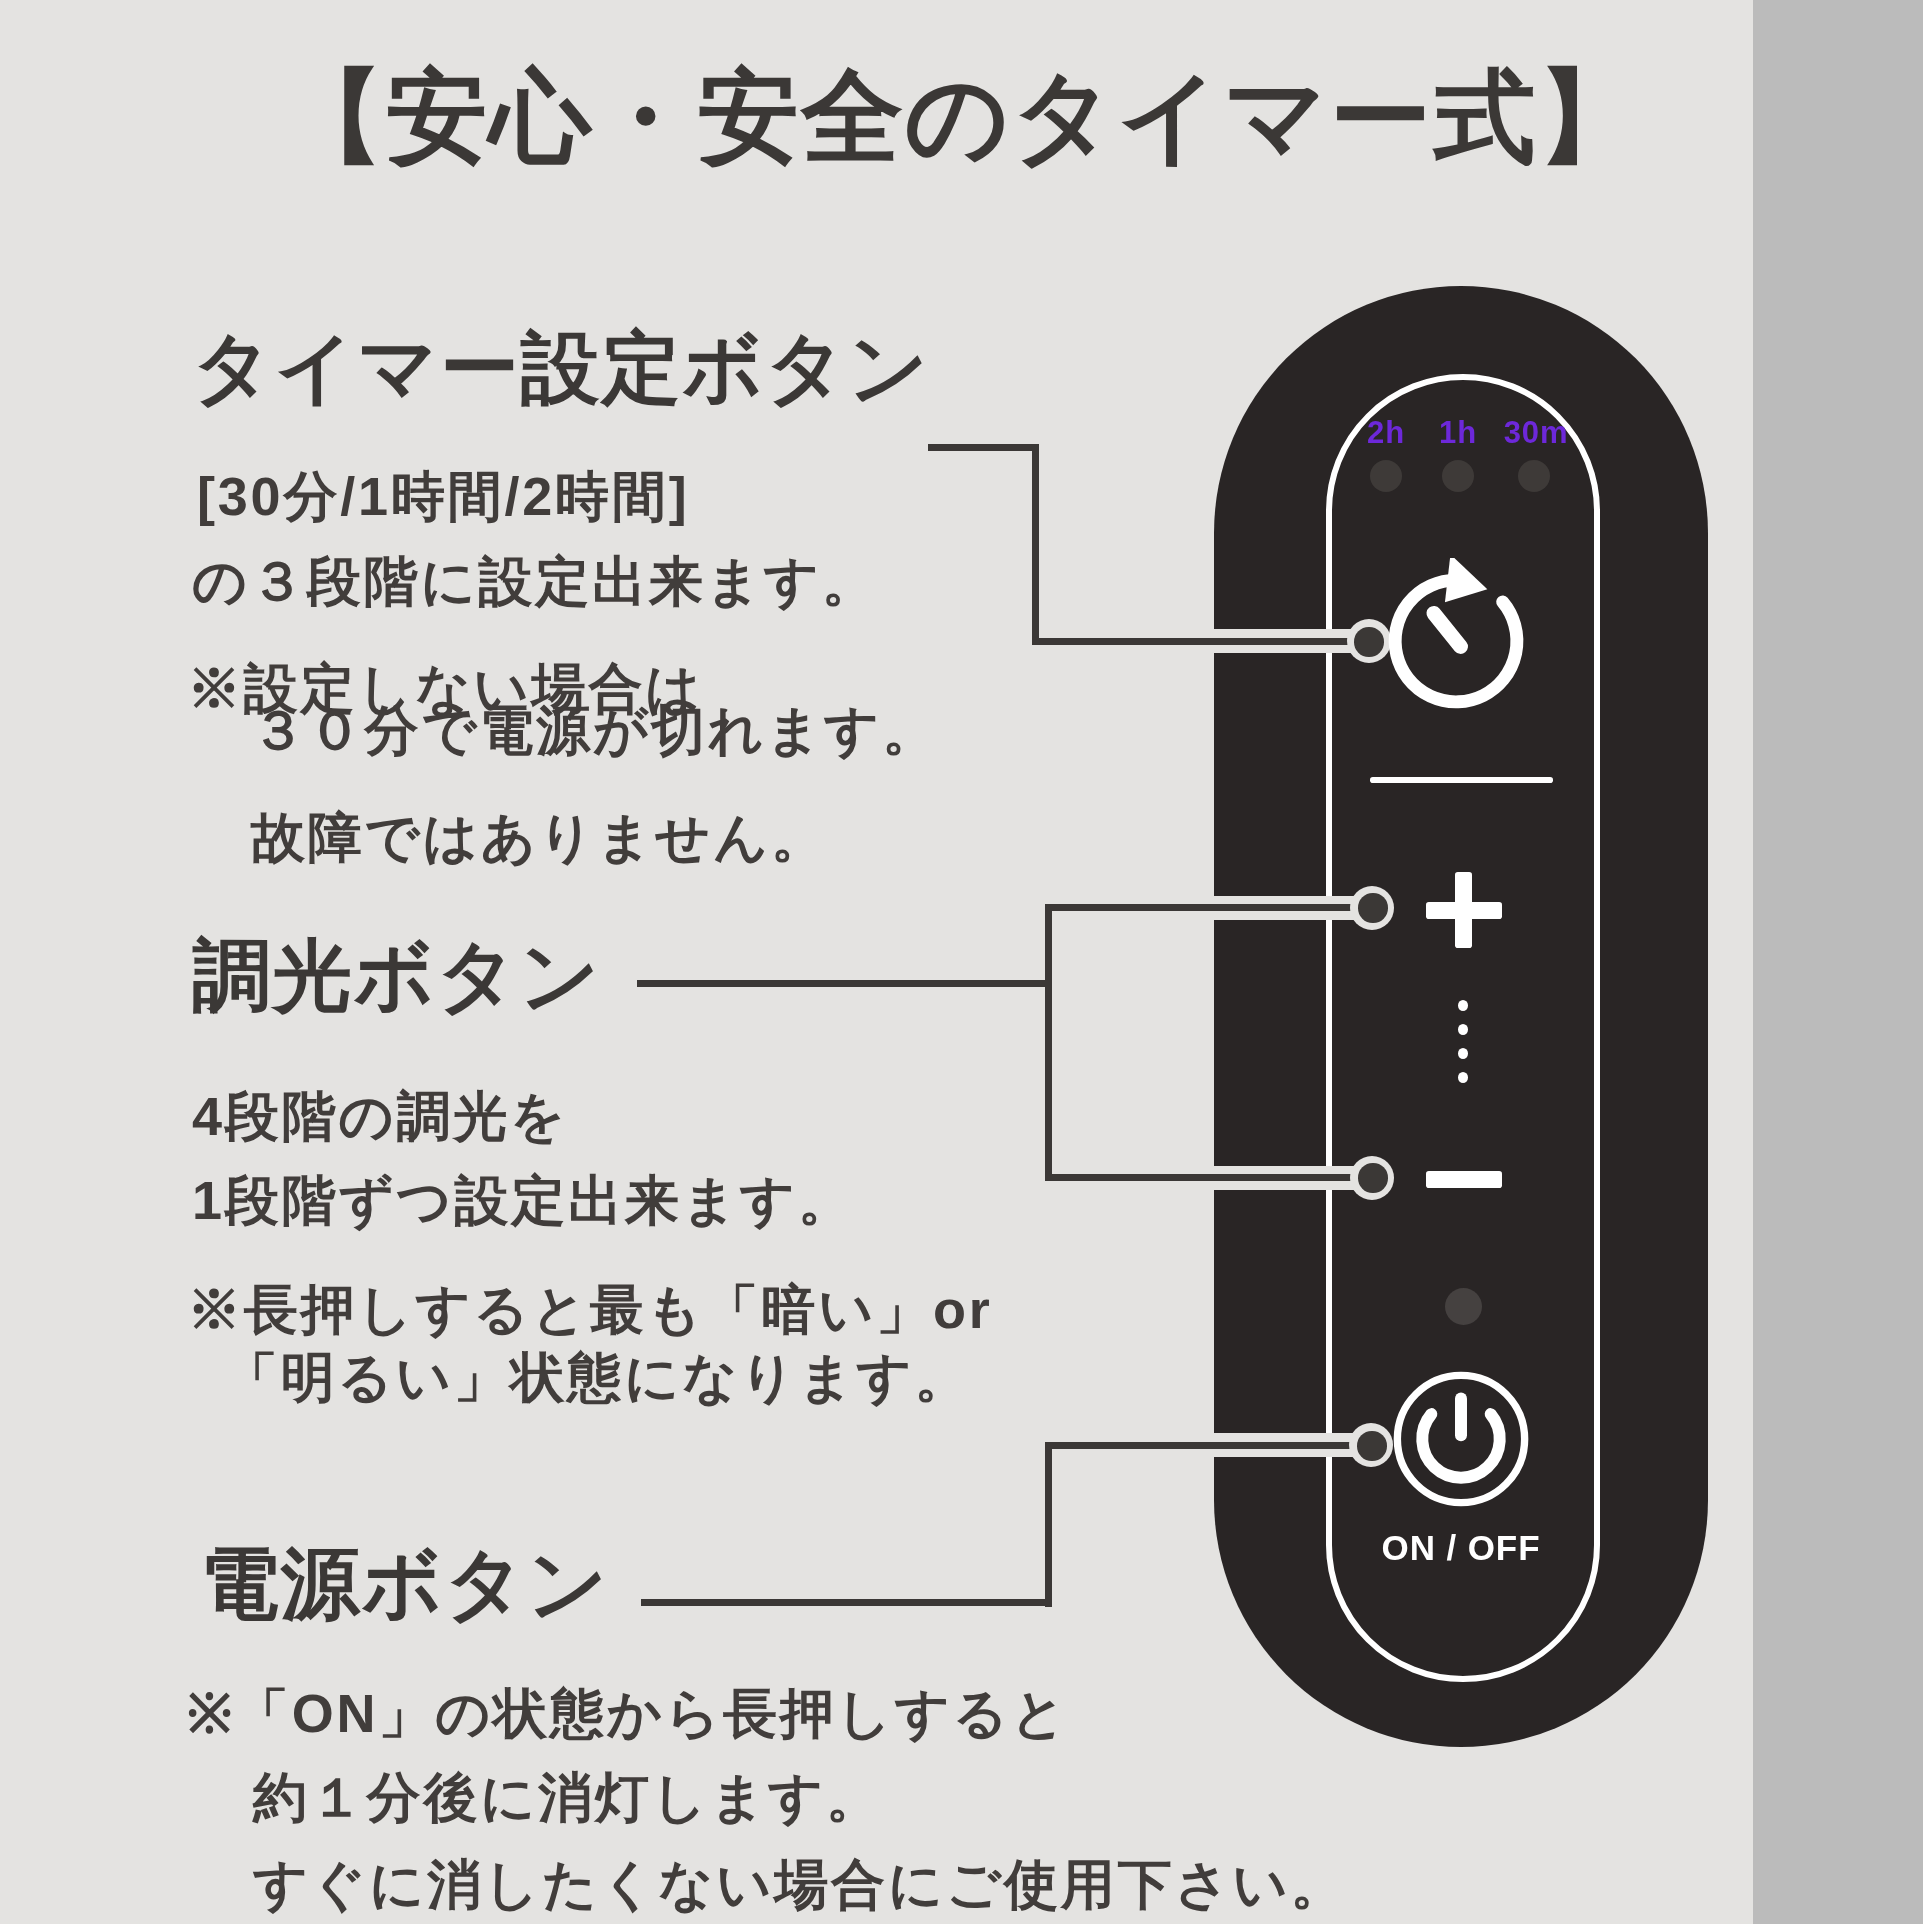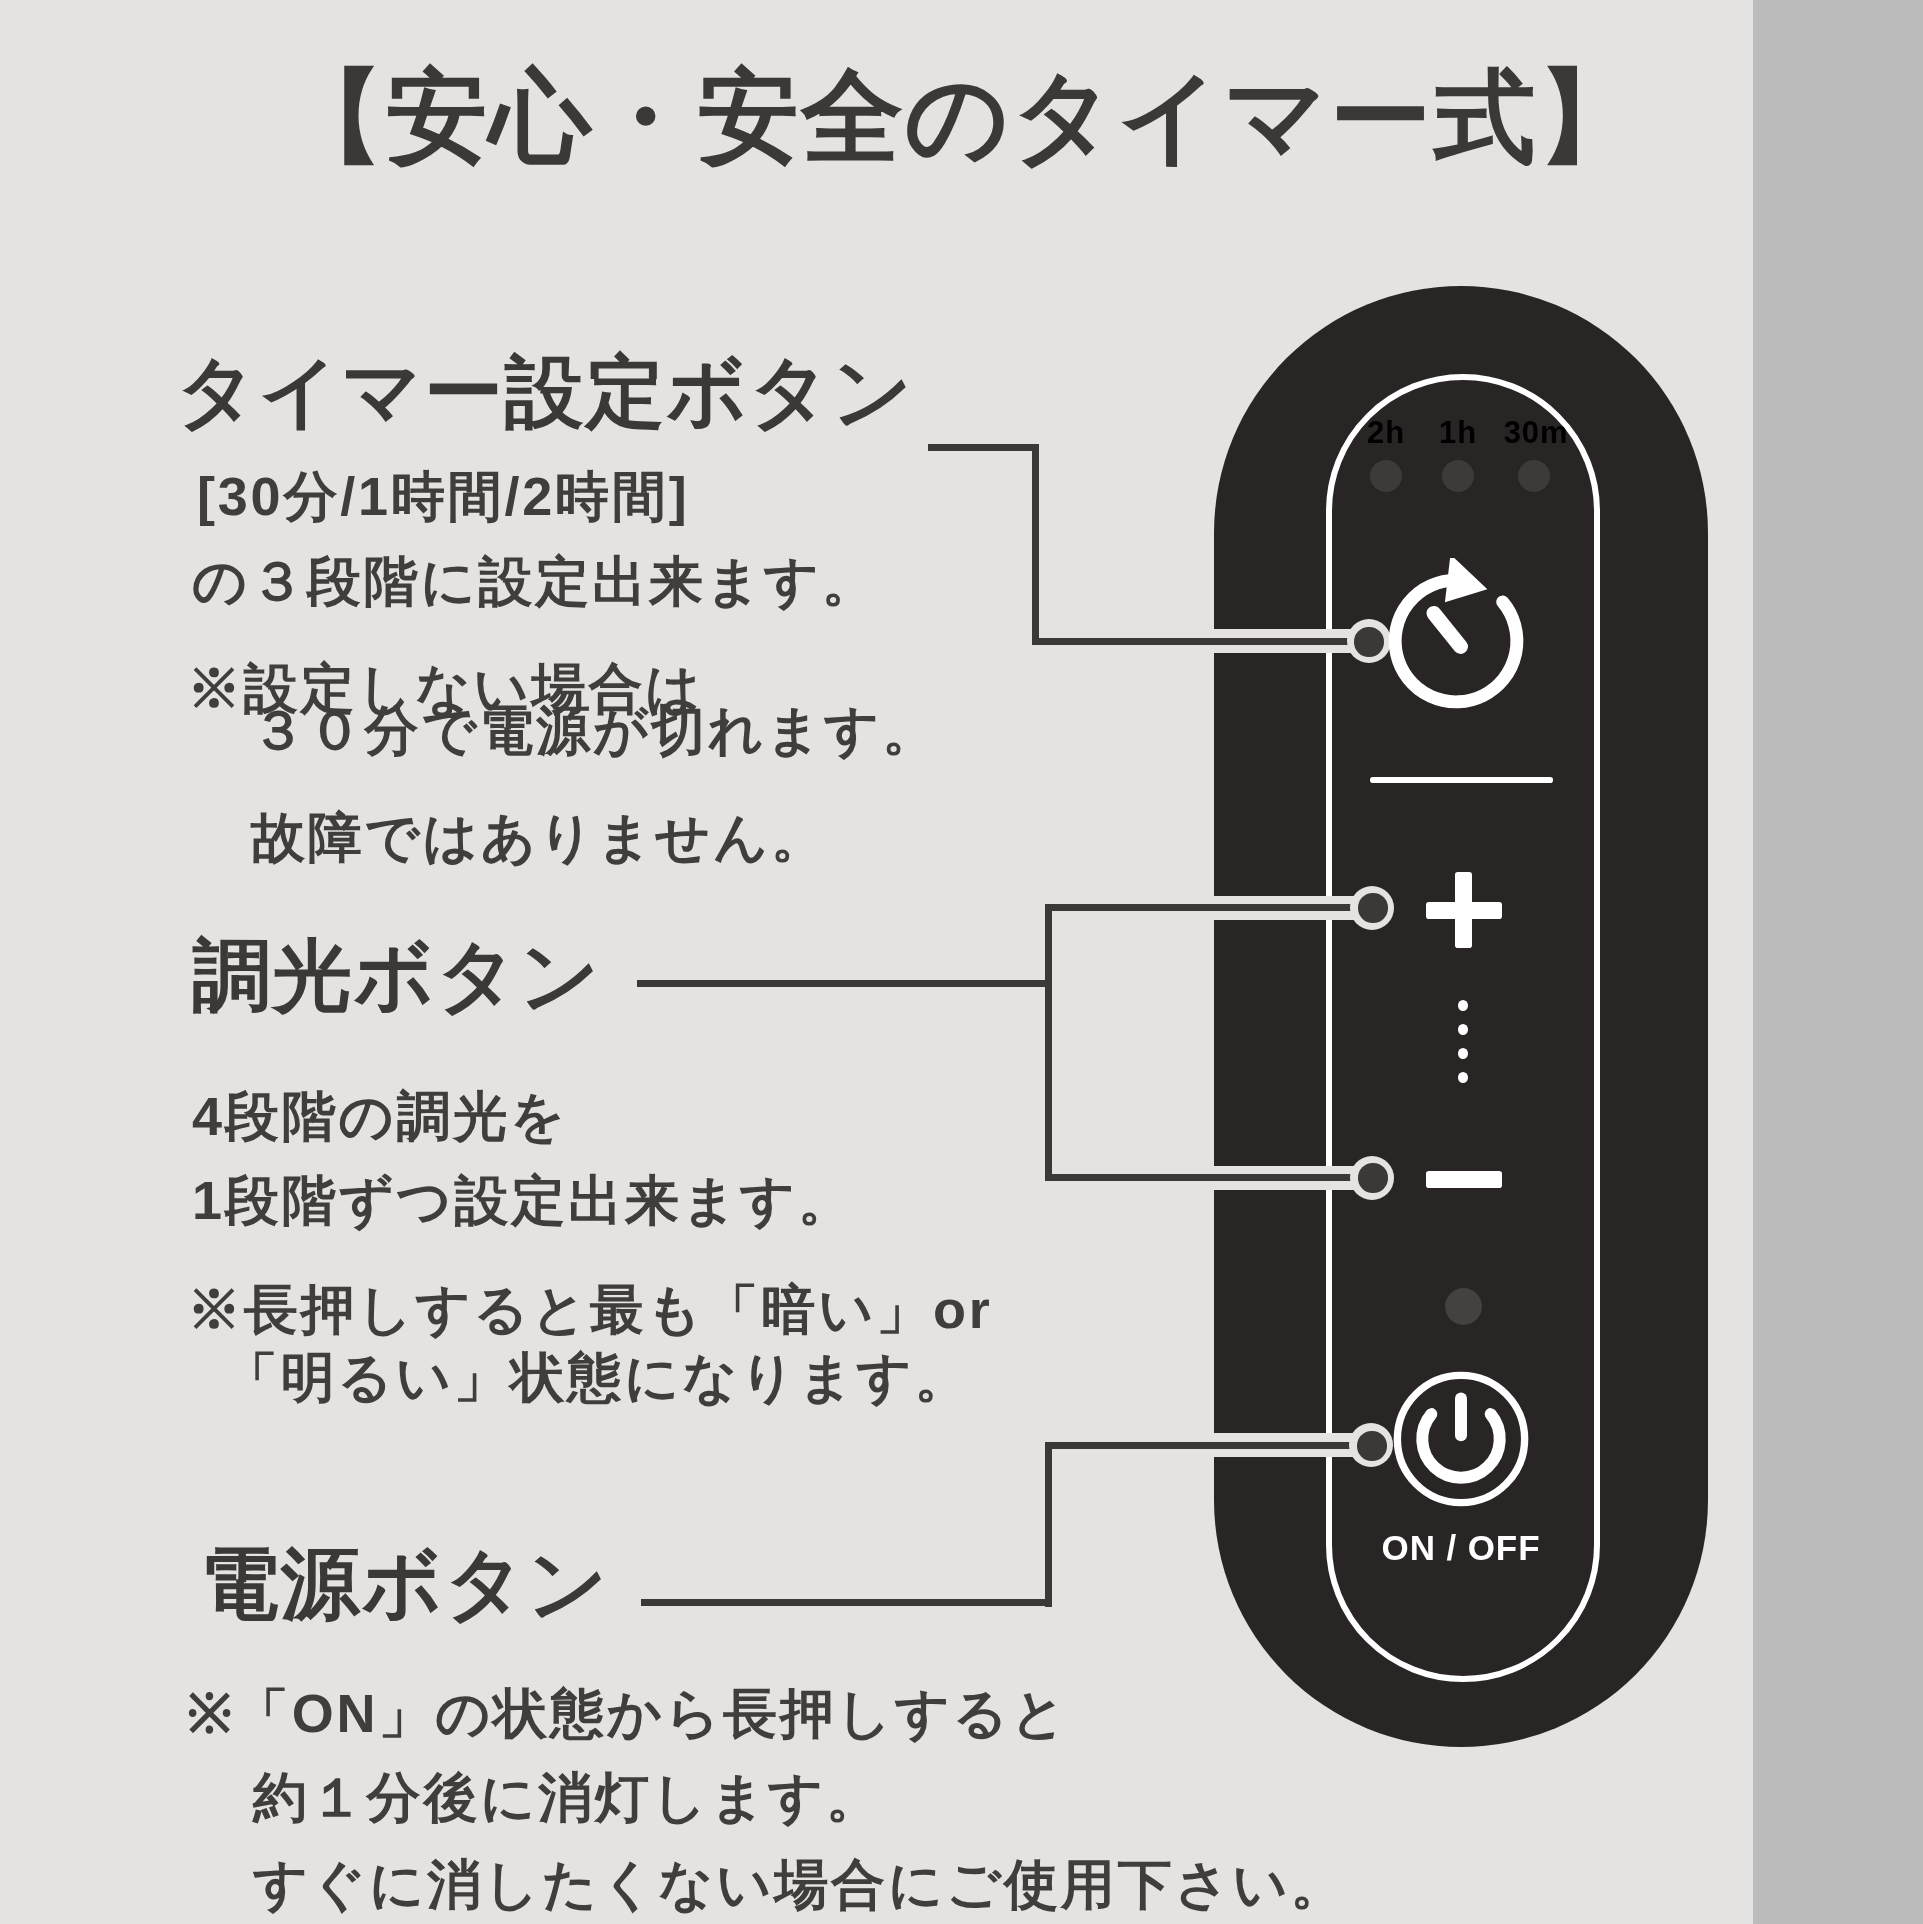--- a/index.html
+++ b/index.html
@@ -35,21 +35,21 @@
     left:1214px;top:286px;width:494px;height:1461px;
     background:#292525;border-radius:247px;
   }
   .inner-outline{
     left:1326px;top:374px;width:274px;height:1308px;
     border:6.5px solid #ffffff;border-radius:138px;
     box-sizing:border-box;
   }
   .timer-label{
     top:417px;
-    font-size:31px;font-weight:bold;color:#000000;
+    font-size:31px;font-weight:bold;color:#6d28d9;
     letter-spacing:0.9px;line-height:1.0;
     transform:translateX(-50%);
   }
   .led{
     width:32px;height:32px;border-radius:50%;
     background:#3e3a38;top:460px;
   }
   .divider{
     left:1370px;top:777px;width:183px;height:5.5px;
     background:#ffffff;border-radius:2.8px;
@@ -76,21 +76,21 @@
   }
 </style>
 </head>
 <body>
 
 <div id="canvas">
 
   <div class="abs title">【安心・安全のタイマー式】</div>
 
   <div>
-    <div class="abs heading" style="left:176px;top:328px;margin-top:24px;">タイマー設定ボタン</div>
+    <div class="abs heading" style="left:192px;top:328px;">タイマー設定ボタン</div>
     <div class="abs body-line" style="left:197px;top:469px;">[30分/1時間/2時間]</div>
     <div class="abs body-line" style="left:192px;top:554px;">の３段階に設定出来ます。</div>
     <div class="abs body-line" style="left:187px;top:661px;">※設定しない場合は</div>
     <div class="abs body-line" style="left:251px;top:703px;">３０分で電源が切れます。</div>
     <div class="abs body-line" style="left:251px;top:810px;">故障ではありません。</div>
   </div>
 
   <div>
     <div class="abs heading" style="left:192px;top:936px;">調光ボタン</div>
     <div class="abs body-line" style="left:192px;top:1089px;">4段階の調光を</div>

